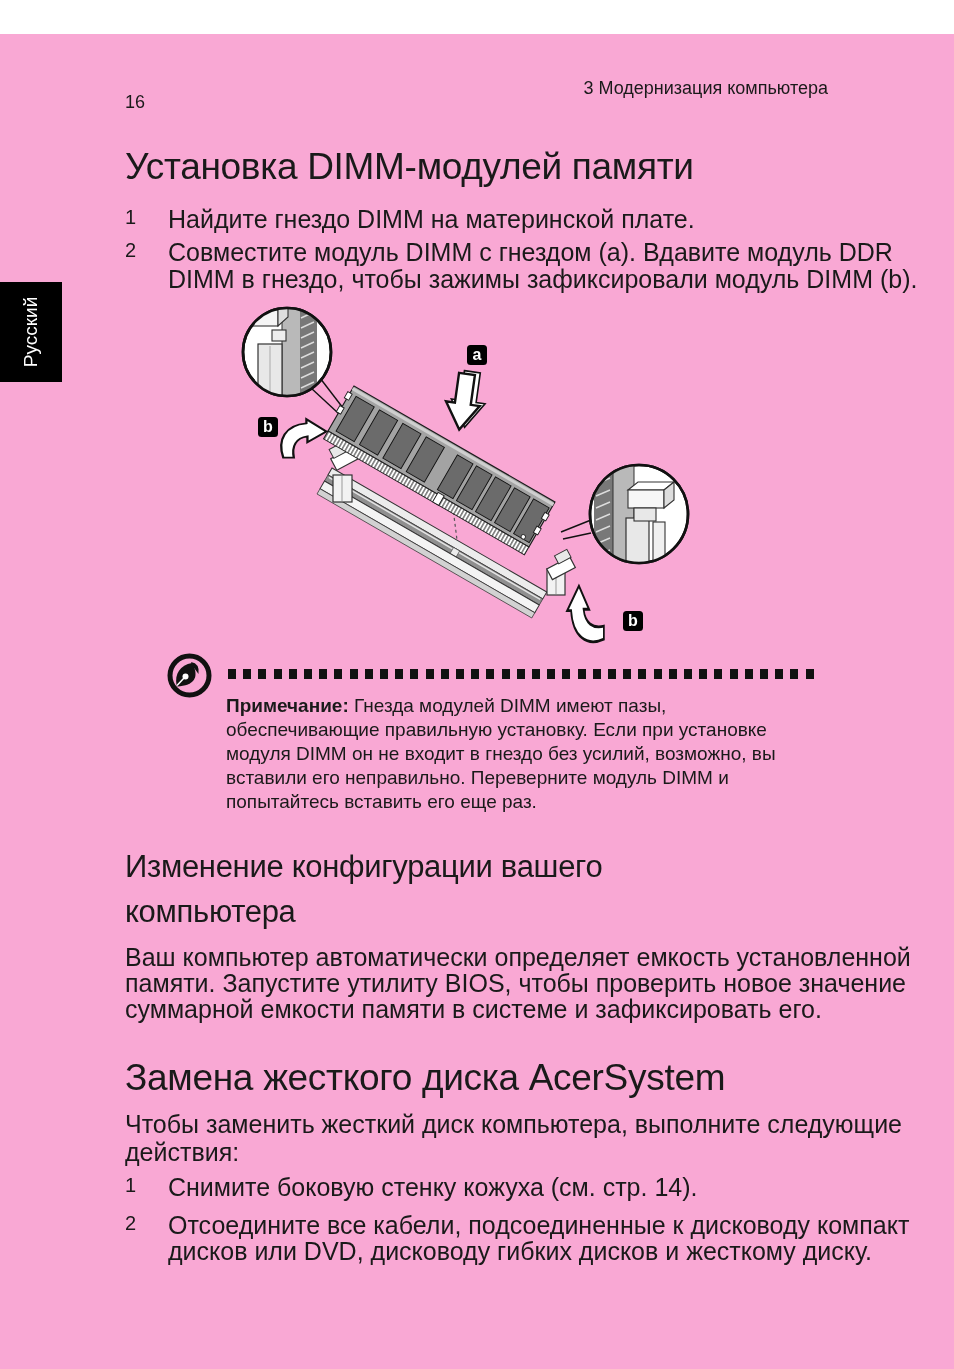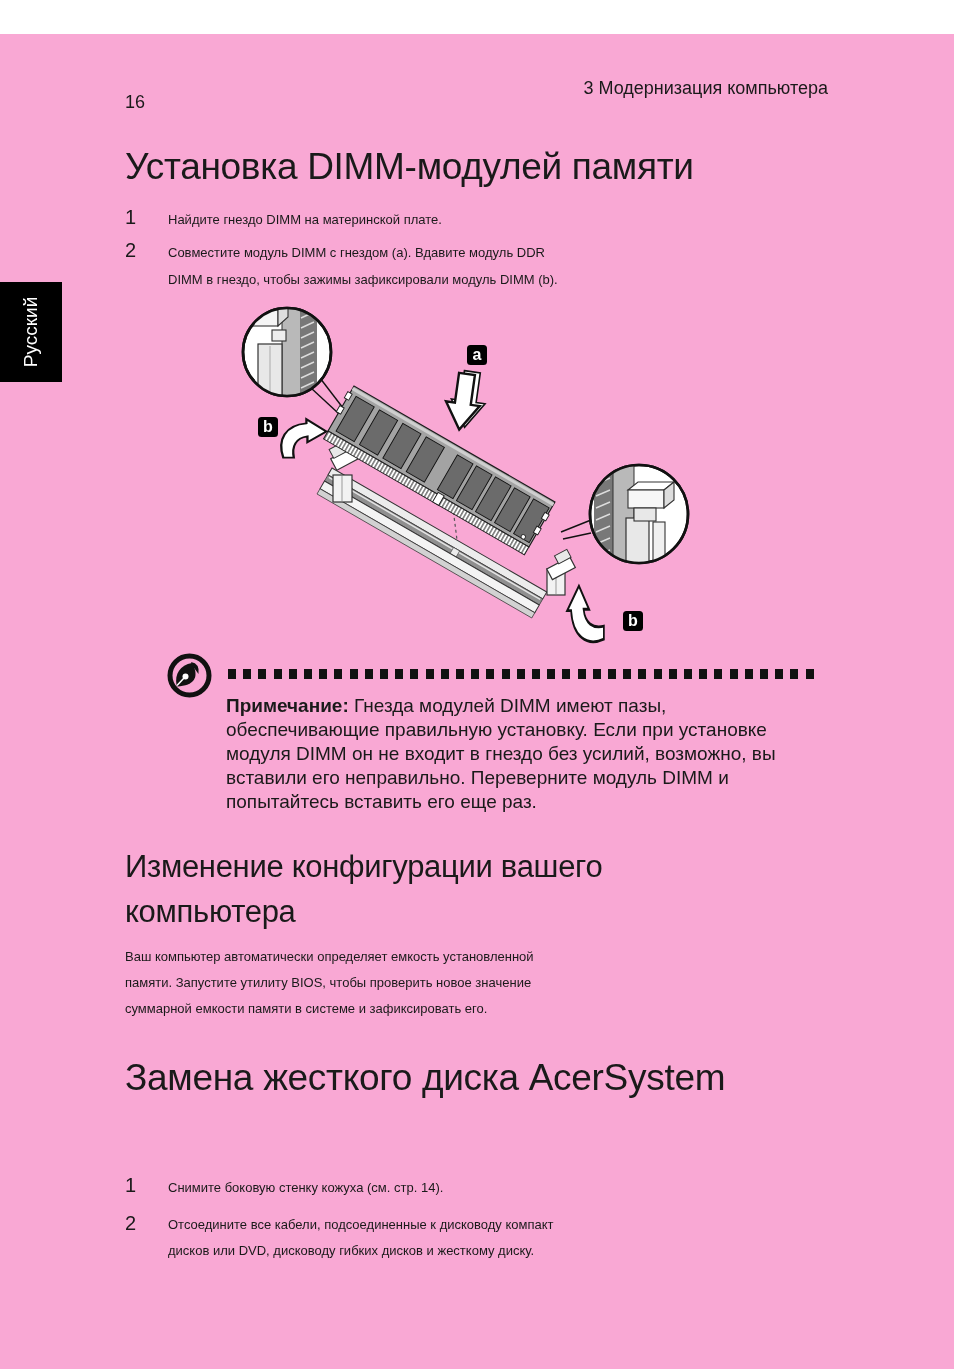--- a/index.html
+++ b/index.html
@@ -5,21 +5,21 @@
   * { margin:0; padding:0; box-sizing:border-box; }
   html,body { background:#fff; }
   .page {
     position:relative; width:954px; height:1369px; background:#f9a8d4;
     font-family:"Liberation Sans", sans-serif; color:#1a1a1a; overflow:hidden;margin-top:34px;
   }
   .abs { position:absolute; }
   .hdr { font-size:18px; line-height:20px; }
   .h-title { font-size:37px; font-weight:400; letter-spacing:-0.3px; white-space:nowrap; }
   .h2line { font-size:31px; font-weight:400; letter-spacing:-0.3px; line-height:45px; white-space:nowrap; }
-  .body-line { font-size:13px; line-height:27px; white-space:nowrap; }
+  .body-line { font-size:25px; line-height:27px; white-space:nowrap; }
   .note-line { font-size:19px; line-height:24px; white-space:nowrap; }
   .step-num { font-size:20px; }
   .vtab { left:0; top:248px; width:62px; height:100px; background:#000;
           display:flex; align-items:center; justify-content:center; }
   .vtab span { transform:rotate(-90deg); color:#fff; font-size:19px; white-space:nowrap; }
   .dots { left:228px; top:635px; width:592px; height:10px;
           background:repeating-linear-gradient(to right, #111 0 8px, transparent 8px 15.2px); }
   svg text.figlabel { font-family:"Liberation Sans", sans-serif; font-size:16px; font-weight:bold; fill:#fff; }
 </style>
 </head>
@@ -199,20 +199,24 @@
     <div class="h2line">Изменение конфигурации вашего</div>
     <div class="h2line">компьютера</div>
   </div>
   <div class="abs" style="left:125px; top:910px;">
     <div class="body-line" style="line-height:26px;">Ваш компьютер автоматически определяет емкость установленной</div>
     <div class="body-line" style="line-height:26px;">памяти. Запустите утилиту BIOS, чтобы проверить новое значение</div>
     <div class="body-line" style="line-height:26px;">суммарной емкости памяти в системе и зафиксировать его.</div>
   </div>
 
   <div class="abs h-title" style="left:125px; top:1023px;">Замена жесткого диска AcerSystem</div>
+  <div class="abs" style="left:125px; top:1076px;">
+    <div class="body-line" style="line-height:28px;">Чтобы заменить жесткий диск компьютера, выполните следующие</div>
+    <div class="body-line" style="line-height:28px;">действия:</div>
+  </div>
 
   <div class="abs step-num" style="left:125px; top:1140px;">1</div>
   <div class="abs body-line" style="left:168px; top:1140px;">Снимите боковую стенку кожуха (см. стр. 14).</div>
 
   <div class="abs step-num" style="left:125px; top:1178px;">2</div>
   <div class="abs body-line" style="left:168px; top:1178px; line-height:26px;">Отсоедините все кабели, подсоединенные к дисководу компакт</div>
   <div class="abs body-line" style="left:168px; top:1204px; line-height:26px;">дисков или DVD, дисководу гибких дисков и жесткому диску.</div>
 
 </div>
 

